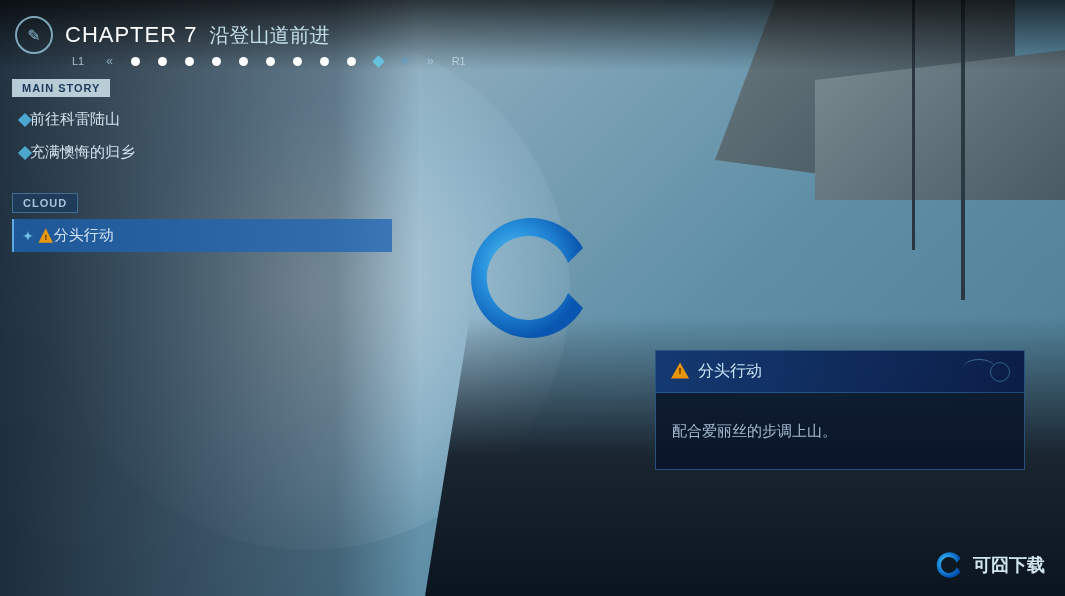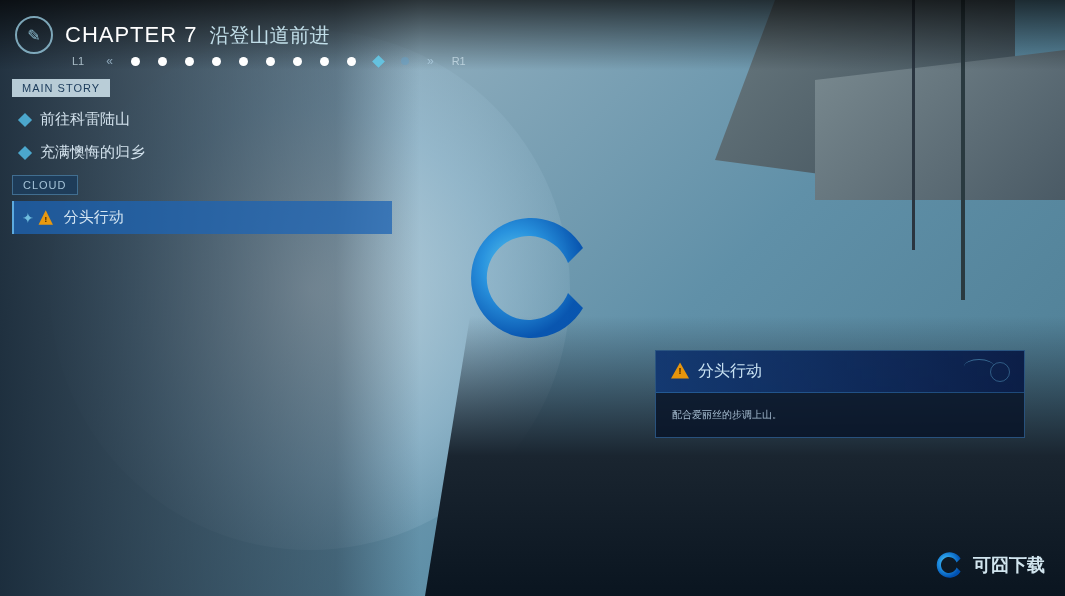--- a/index.html
+++ b/index.html
@@ -184,40 +184,40 @@
       position: absolute;
       top: 78px;
       left: 12px;
       width: 380px;
     }
 
     .section-badge {
       display: inline-block;
       padding: 3px 10px;
       font-size: 11px;
-      font-weight: normal;
+      font-weight: bold;
       letter-spacing: 1px;
       margin-bottom: 6px;
     }
 
     .main-story-badge {
       background: rgba(200,220,230,0.9);
       color: #1a3a5a;
     }
 
     .cloud-badge {
       background: rgba(30,60,90,0.95);
       color: rgba(180,210,230,0.9);
       border: 1px solid rgba(100,160,200,0.5);
+      margin-top: 18px;
     }
 
     .objective-item {
       display: flex;
       align-items: center;
-      gap: 10px;
       padding: 7px 8px;
       color: rgba(220,235,245,0.95);
       font-size: 15px;
     }
 
     .objective-item.active {
       background: rgba(30,100,180,0.75);
       border-left: 2px solid rgba(100,180,230,0.9);
     }
 
@@ -275,23 +275,23 @@
       background: linear-gradient(90deg, rgba(20,60,120,0.9) 0%, rgba(10,30,80,0.7) 100%);
       border-bottom: 1px solid rgba(60,140,200,0.4);
     }
 
     .quest-detail-title {
       color: rgba(210,235,250,0.95);
       font-size: 16px;
     }
 
     .quest-detail-body {
-      padding: 14px 16px;
+      padding: 26px 16px;
       color: rgba(190,215,235,0.85);
-      font-size: 10px;
+      font-size: 15px;
       line-height: 1.6;
     }
 
     
     .watermark {
       position: absolute;
       bottom: 15px;
       right: 20px;
       display: flex;
       align-items: center;

